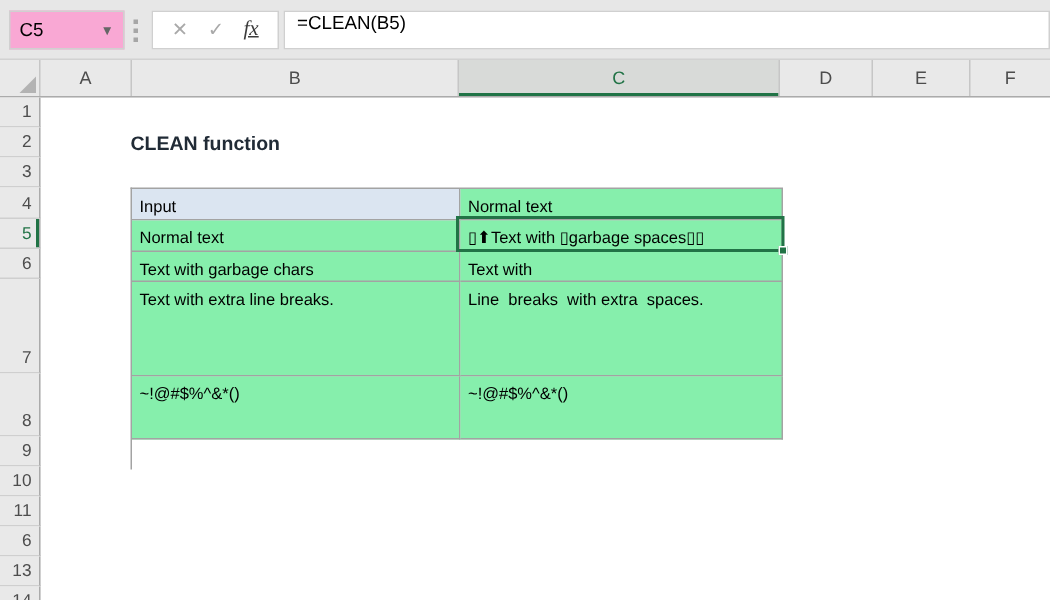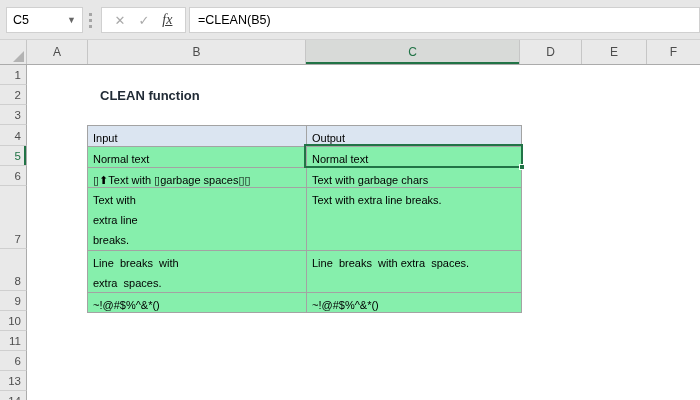--- a/index.html
+++ b/index.html
@@ -3,33 +3,33 @@
 <meta charset="utf-8">
 <style>
   * { margin:0; padding:0; box-sizing:border-box; }
   body { font-family:"Liberation Sans","DejaVu Sans",sans-serif; }
   .screen { position:relative; width:700px; height:400px; background:#fff; overflow:hidden; }
 
   
   .chrome { position:absolute; top:0; left:0; width:700px; height:40px;
             background:#e7e7e7; border-bottom:1px solid #d2d2d2; }
   .name-box { position:absolute; left:6px; top:7px; width:77px; height:26px;
-              background:#ffffff; border:1px solid #d0d0d0; display:flex; align-items:center;
+              background:#f9a8d4; border:1px solid #d0d0d0; display:flex; align-items:center;
               padding:0 6px; font-size:12.5px; color:#000; }
   .name-box .caret { margin-left:auto; font-size:9px; color:#666; }
   .dots-divider { position:absolute; left:89px; top:13px; height:15px; width:3px;
                   border-left:3px dotted #a6a6a6; }
   .fx-group { position:absolute; left:101px; top:7px; width:85px; height:26px;
               background:#fff; border:1px solid #d0d0d0; display:flex; align-items:center;
               justify-content:space-around; padding:0 6px; }
   .icon-cancel, .icon-enter { color:#a9a9a9; font-size:13px; }
   .icon-fx { font-family:"Liberation Serif","DejaVu Serif",serif; font-style:italic;
              font-size:14px; color:#3c3c3c;text-decoration:underline; }
   .formula-field { position:absolute; left:189px; top:7px; width:511px; height:26px;
-                   background:#fff; border:1px solid #d0d0d0; display:flex; align-items:center;
+                   background:#fff; border:1px solid #d0d0d0; display:flex; align-items:flex-start;
                    padding:0 8px; font-size:12.5px; color:#000; }
 
   
   .col-headers { position:absolute; top:40px; left:0; width:700px; height:25px;
                  display:flex; background:#e9e9e9; border-bottom:1px solid #ababab; }
   .col-h { border-right:1px solid #c6c6c6; display:flex; align-items:center;
            justify-content:center; font-size:12px; color:#4d4d4d; height:100%; }
   .corner { width:27px; position:relative; background:#e9e9e9; }
   .corner .tri { position:absolute; right:2px; bottom:2px; width:0; height:0;
                  border-bottom:11px solid #b3b3b3; border-left:11px solid transparent; }
@@ -39,21 +39,21 @@
 
   
   .row-headers { position:absolute; top:65px; left:0; width:27px; }
   .row-h { width:27px; background:#e9e9e9; border-bottom:1px solid #cfcfcf;
            border-right:1px solid #ababab; display:flex; align-items:flex-end;
            justify-content:flex-end; padding:0 5px 3px 0; font-size:11.5px;
            color:#4d4d4d; line-height:1; }
   .row-h.selected { color:#217346; box-shadow:inset -2px 0 0 #217346; }
 
   
-  .title { position:absolute; left:100px; top:88px; font-size:13px; font-weight:bold;
+  .title { position:absolute; left:87px; top:88px; font-size:13px; font-weight:bold;
            color:#212b36; }
 
   .demo-table { position:absolute; left:87px; top:125px; display:grid;
                 grid-template-columns:219px 215px;
                 grid-template-rows:21px 21px 20px 63px 42px 20px;
                 border-top:1px solid #a3a3a3; border-left:1px solid #a3a3a3;
                 font-size:11px; color:#000; }
   .cell { border-right:1px solid #a3a3a3; border-bottom:1px solid #a3a3a3;
           padding:2px 4px 1px 5px; white-space:pre-wrap; line-height:20px;
           overflow:hidden; background:#86efac; }
@@ -112,35 +112,32 @@
     <div class="row-h" style="height:20px">11</div>
     <div class="row-h" style="height:20px">6</div>
     <div class="row-h" style="height:20px">13</div>
     <div class="row-h" style="height:20px">14</div>
   </div>
 
   <div class="title">CLEAN function</div>
 
   <div class="demo-table">
     <div class="cell hdr">Input</div>
-    <div class="cell hdr">Output</div>
 
     <div class="cell">Normal text</div>
     <div class="cell">Normal text</div>
 
     <div class="cell">▯⬆Text with ▯garbage spaces▯▯</div>
     <div class="cell">Text with garbage chars</div>
 
     <div class="cell">Text with
 extra line
 breaks.</div>
     <div class="cell">Text with extra line breaks.</div>
 
-    <div class="cell">Line  breaks  with
-extra  spaces.</div>
     <div class="cell">Line  breaks  with extra  spaces.</div>
 
     <div class="cell">~!@#$%^&amp;*()</div>
     <div class="cell">~!@#$%^&amp;*()</div>
   </div>
 
   <div class="selection">
     <div class="fill-handle"></div>
   </div>
 

